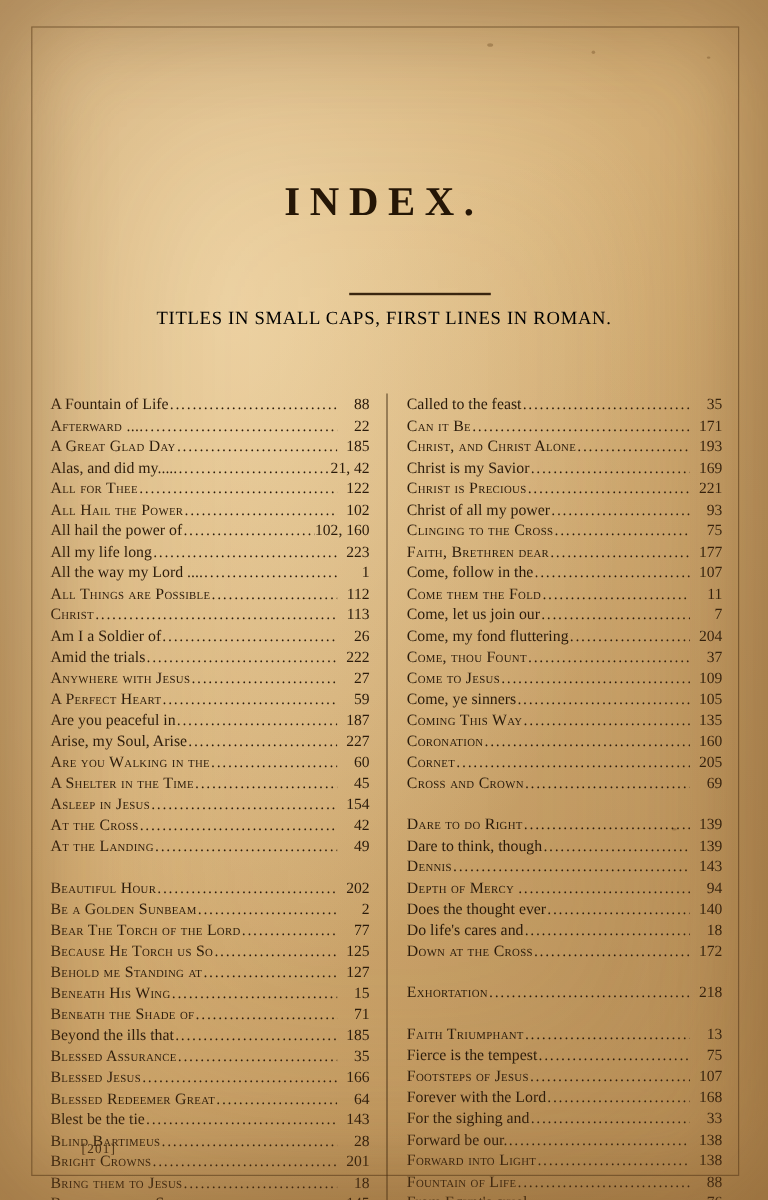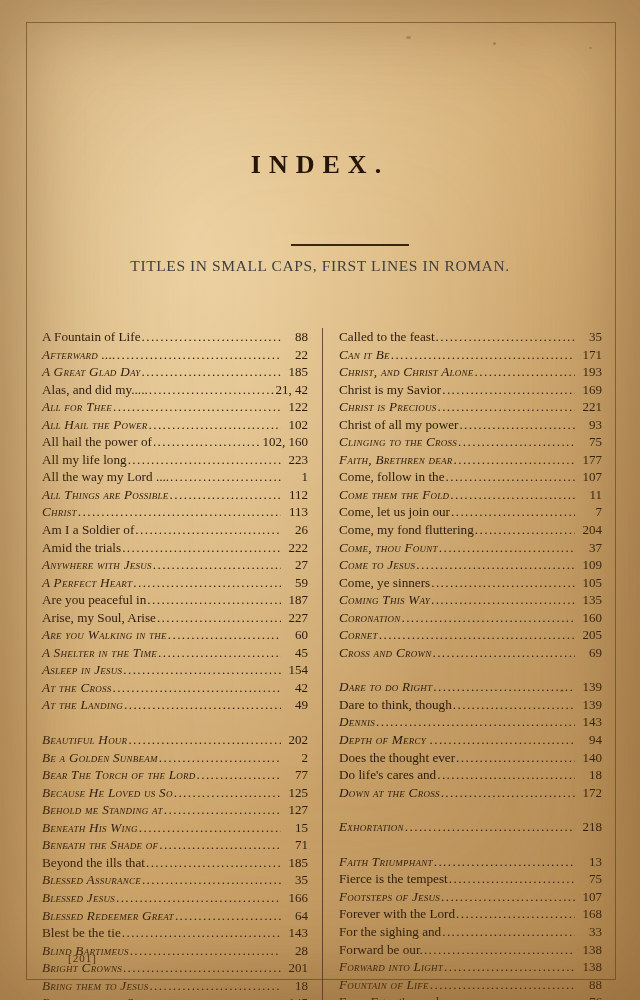--- a/index.html
+++ b/index.html
@@ -54,21 +54,21 @@
     color: #2b1c0c;
   }
 
   h1.index-title {
     margin: 0;
     position: absolute;
     top: 128px;
     left: 0;
     width: 588px;
     text-align: center;
-    font-size: 26px;
+    font-size: 34px;
     letter-spacing: 8px;
     font-weight: 700;
     font-family: "Liberation Serif", serif;
     color: #241607;
   }
   .rule {
     position: absolute;
     top: 222px;
     left: 265px;
     width: 118px;
@@ -76,21 +76,21 @@
     background: #3a2610;
   }
   .subtitle {
     position: absolute;
     top: 235px;
     left: 0;
     width: 588px;
     text-align: center;
     font-size: 15.5px;
     letter-spacing: 0.6px;
-    color: #404040;
+    color: #000000;
     font-variant: small-caps;
   }
 
   .columns {
     position: absolute;
     top: 306px;
     left: 16px;
     width: 560px;
     display: flex;
     gap: 0;
@@ -126,21 +126,20 @@
   }
   .entry .pg {
     flex: 0 0 auto;
     text-align: right;
     min-width: 26px;
     font-size: 13px;
   }
   .caps .txt {
     font-variant: small-caps;
     letter-spacing: 0.25px;
-    font-style: italic;
   }
   .gap {
     height: 17px;
   }
 
   .folio {
     position: absolute;
     left: 42px;
     top: 930px;
     font-size: 11px;
@@ -291,21 +290,21 @@
           <span class="txt">Be a Golden Sunbeam</span>
           <span class="dots">............................................................</span>
           <span class="pg">2</span>
         </div>
         <div class="entry caps">
           <span class="txt">Bear The Torch of the Lord</span>
           <span class="dots">............................................................</span>
           <span class="pg">77</span>
         </div>
         <div class="entry caps">
-          <span class="txt">Because He Loved us So</span>
+          <span class="txt">Because He Torch us So</span>
           <span class="dots">............................................................</span>
           <span class="pg">125</span>
         </div>
         <div class="entry caps">
           <span class="txt">Behold me Standing at</span>
           <span class="dots">............................................................</span>
           <span class="pg">127</span>
         </div>
         <div class="entry caps">
           <span class="txt">Beneath His Wing</span>

